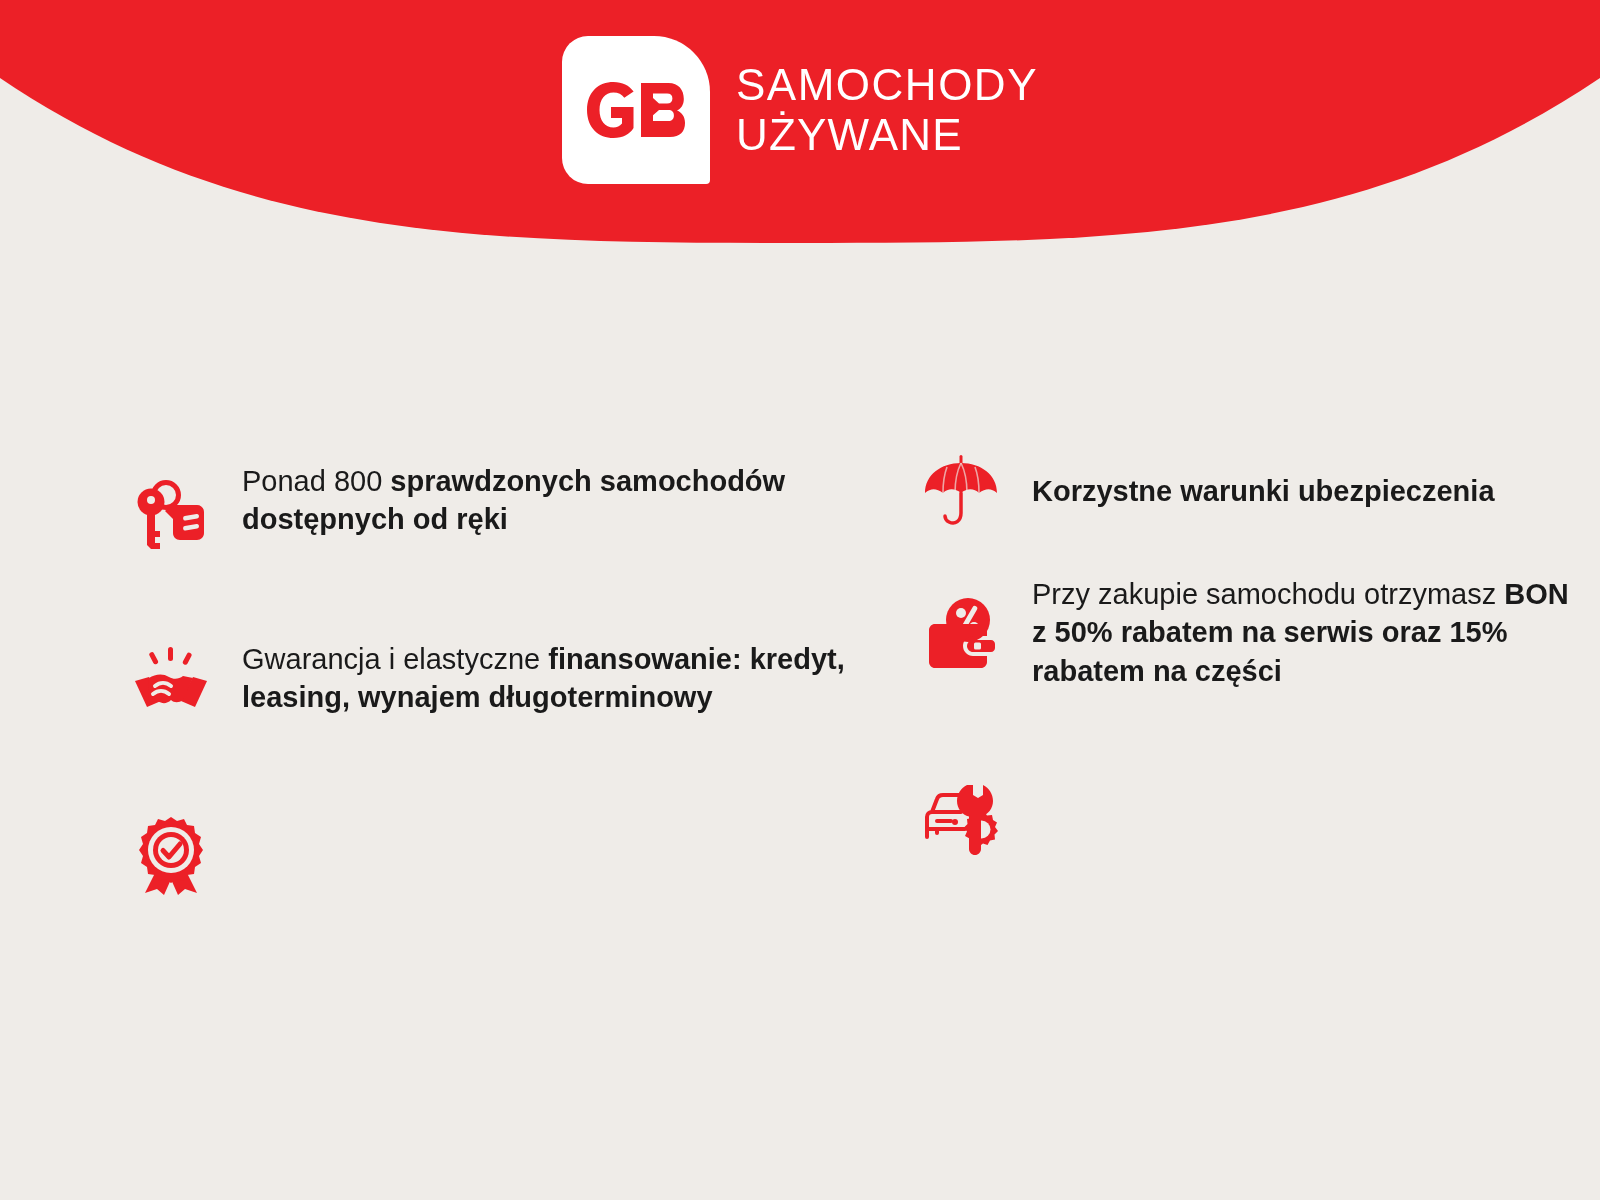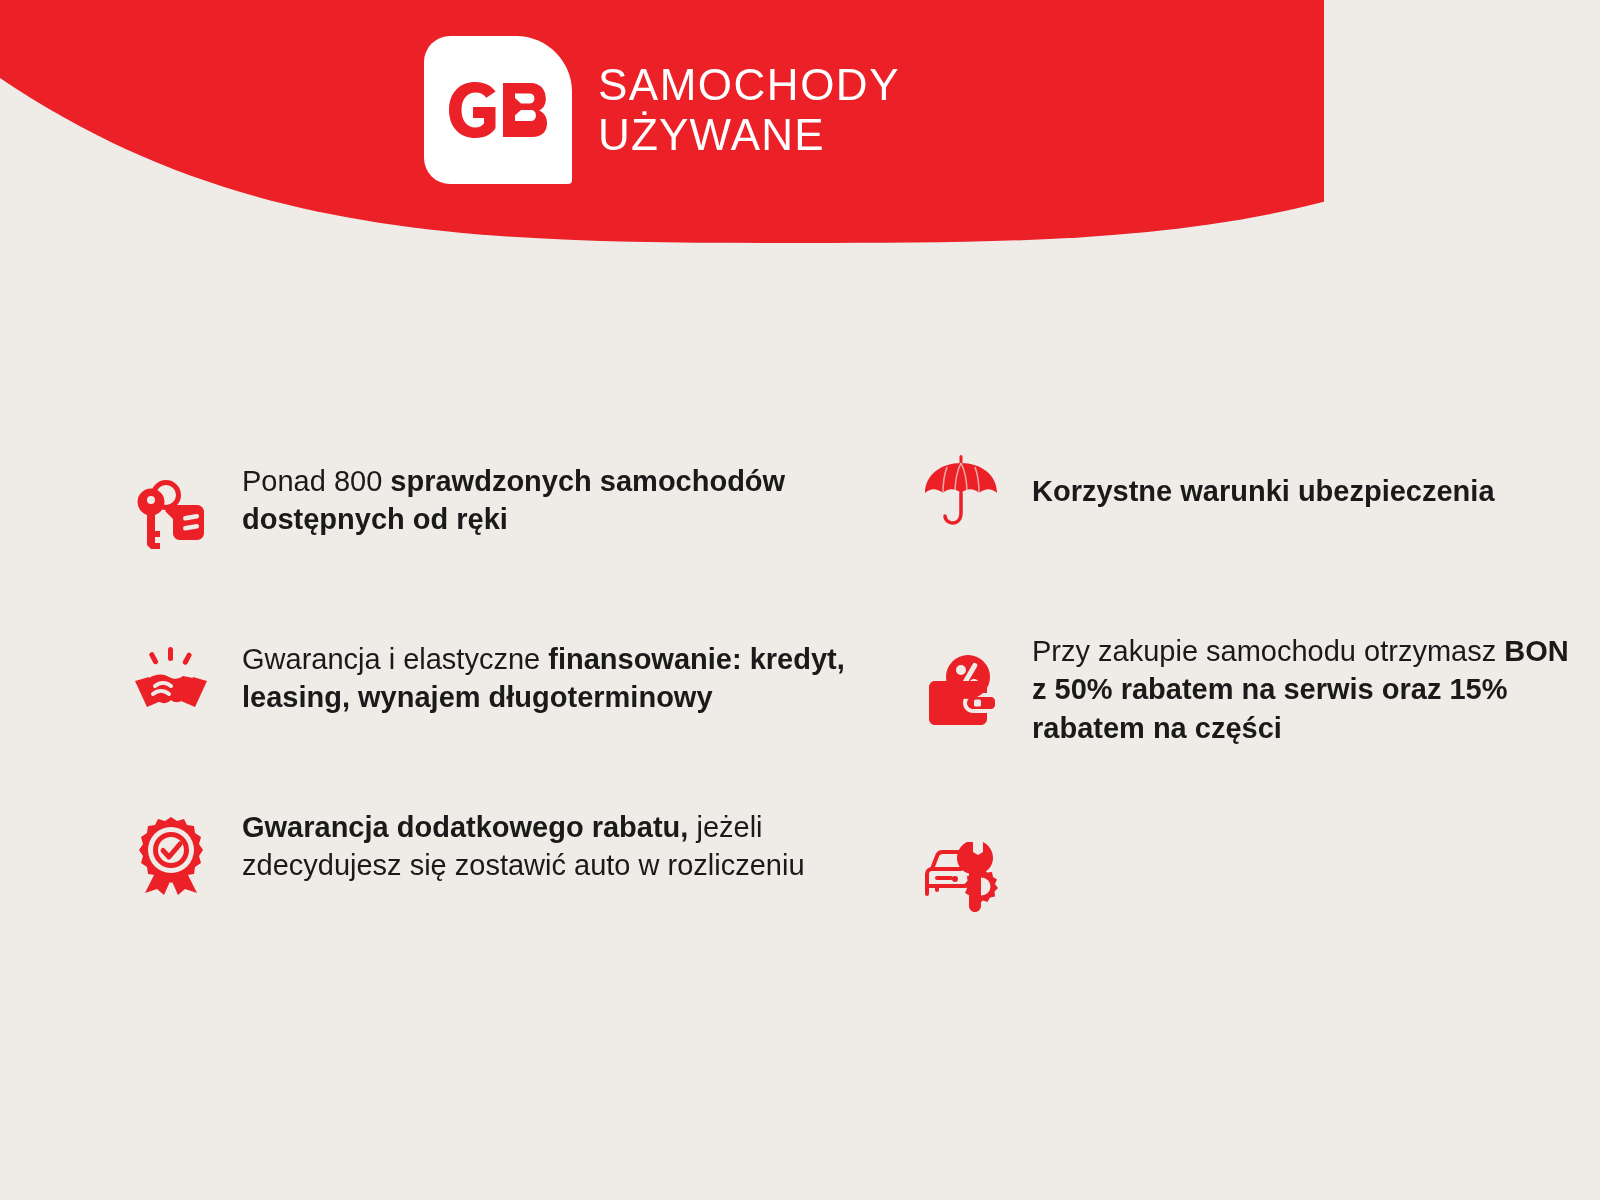--- a/index.html
+++ b/index.html
@@ -15,21 +15,21 @@
     background: #efece8;
     font-family: "Liberation Sans", "DejaVu Sans", sans-serif;
     color: #1a1a1a;
     position: relative;
   }
 
   
   .header {
     position: absolute;
     top: 0; left: 0;
-    width: 1324px;
+    width: 1600px;
     height: 260px;
     overflow: hidden;
   }
   .header-arc {
     position: absolute;
     top: 0; left: 0;
     width: 1600px;
     height: 260px;
     display: block;
   }
@@ -121,21 +121,21 @@
     padding-top: 4px;
   }
   .feature-text b { font-weight: 700; }
 
   
   .col-left .feature:nth-child(1) { margin-top: 18px; }
   .col-left .feature:nth-child(2) { margin-top: 78px; }
   .col-left .feature:nth-child(3) { margin-top: 76px; }
 
   .col-right .feature:nth-child(1) { margin-top: 12px; }
-  .col-right .feature:nth-child(2) { margin-top: 94px; justify-content: space-between; }
+  .col-right .feature:nth-child(2) { margin-top: 37px; justify-content: space-between; }
   .col-right .feature:nth-child(3) { margin-top: 78px; }
 
   .col-left  .feature:nth-child(1) .feature-icon { margin-top: 14px; }
   .col-left  .feature:nth-child(2) .feature-icon { margin-top: 6px; }
   .col-left  .feature:nth-child(3) .feature-icon { margin-top: 8px; }
   .col-right .feature:nth-child(1) .feature-icon { margin-top: -4px; }
   .col-right .feature:nth-child(2) .feature-icon { margin-top: 20px; }
   .col-right .feature:nth-child(3) .feature-icon { margin-top: 6px; }
 
   .col-right .feature:nth-child(1) .feature-text { padding-top: 20px; font-weight: 700; text-align: center; }
@@ -229,23 +229,20 @@
             <path d="M40,2
                      L46,6 L53,4 L56,10 L63,11 L64,18 L70,22 L68,29 L72,35 L68,41 L70,48 L64,52 L63,59 L56,60 L53,66 L46,64 L40,68
                      L34,64 L27,66 L24,60 L17,59 L16,52 L10,48 L12,41 L8,35 L12,29 L10,22 L16,18 L17,11 L24,10 L27,4 L34,6 Z"></path>
             <circle cx="40" cy="35" r="23" fill="#efece8"></circle>
             <circle cx="40" cy="35" r="18" fill="#ec2027"></circle>
             <circle cx="40" cy="35" r="13" fill="#efece8"></circle>
             <path d="M32,35.5 L38,42 L49,29" fill="none" stroke="#ec2027" stroke-width="5" stroke-linecap="round" stroke-linejoin="round"></path>
           </g>
         </svg>
       </span>
-      <span class="feature-text">
-        <span></span><b>Gwarancja dodatkowego rabatu,</b><span> jeżeli zdecydujesz się zostawić auto w rozliczeniu</span>
-      </span>
     </div>
 
   </div>
 
   <div class="col col-right">
 
     <div class="feature">
       <span class="feature-icon">
         <svg width="80" height="80" viewBox="0 0 80 80">
           <g fill="#ec2027">

